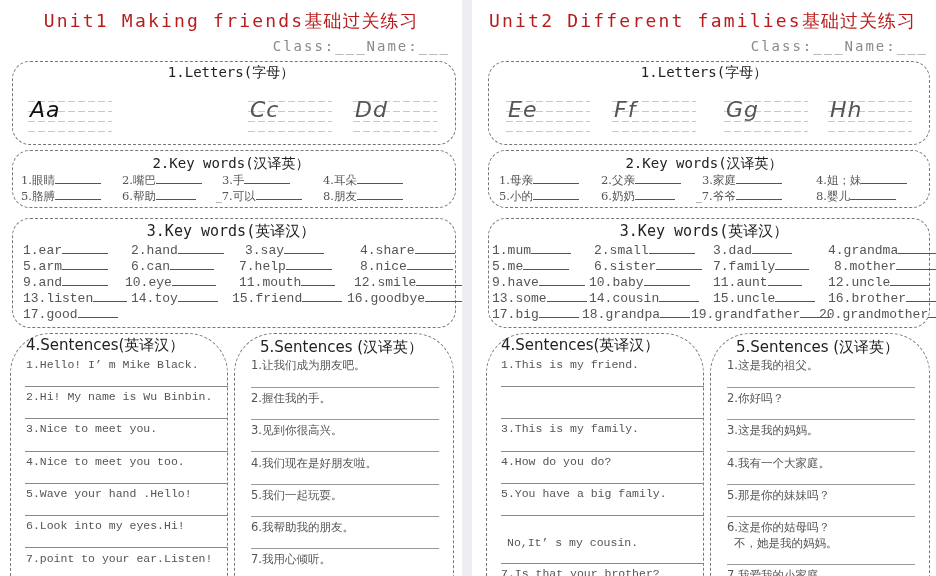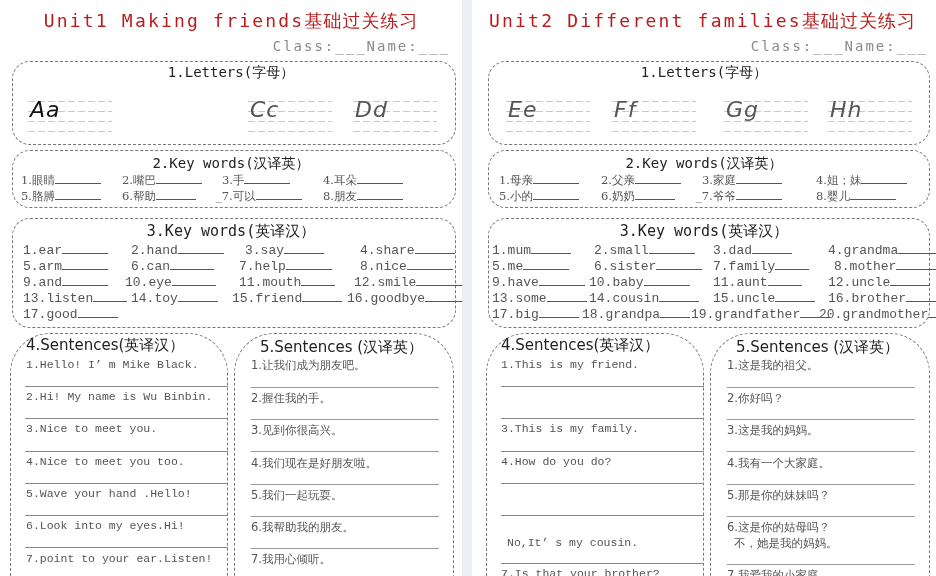--- a/index.html
+++ b/index.html
@@ -182,20 +182,21 @@
 
   <div class="box" style="left:14px;top:333px;width:218px;height:280px;border-radius:40px 40px 0 0;"></div>
   <div class="sent-title" style="left:29px;top:336px;">4.Sentences(英译汉）</div>
   <div class="sent en" style="left:29px;top:357px;">1.This is my friend.</div>
   <div class="rule" style="left:29px;top:386px;width:203px;"></div>
   <div class="rule" style="left:29px;top:418px;width:203px;"></div>
   <div class="sent en" style="left:29px;top:421px;">3.This is my family.</div>
   <div class="rule" style="left:29px;top:451px;width:203px;"></div>
   <div class="sent en" style="left:29px;top:454px;">4.How do you do?</div>
   <div class="rule" style="left:29px;top:483px;width:203px;"></div>
+  <div class="sent en" style="left:29px;top:486px;">5.You have a big family.</div>
   <div class="rule" style="left:29px;top:515px;width:203px;"></div>
   <div class="sent en" style="left:35px;top:535px;">No,It’ s my cousin.</div>
   <div class="rule" style="left:29px;top:563px;width:203px;"></div>
   <div class="sent en" style="left:29px;top:566px;">7.Is that your brother?</div>
 
   <div class="box" style="left:238px;top:333px;width:220px;height:280px;border-radius:40px 40px 0 0;"></div>
   <div class="sent-title" style="left:264px;top:338px;">5.Sentences (汉译英）</div>
   <div class="sent cn" style="left:255px;top:357px;">1.这是我的祖父。</div>
   <div class="rule" style="left:255px;top:387px;width:188px;background:#999;"></div>
   <div class="sent cn" style="left:255px;top:390px;">2.你好吗？</div>

